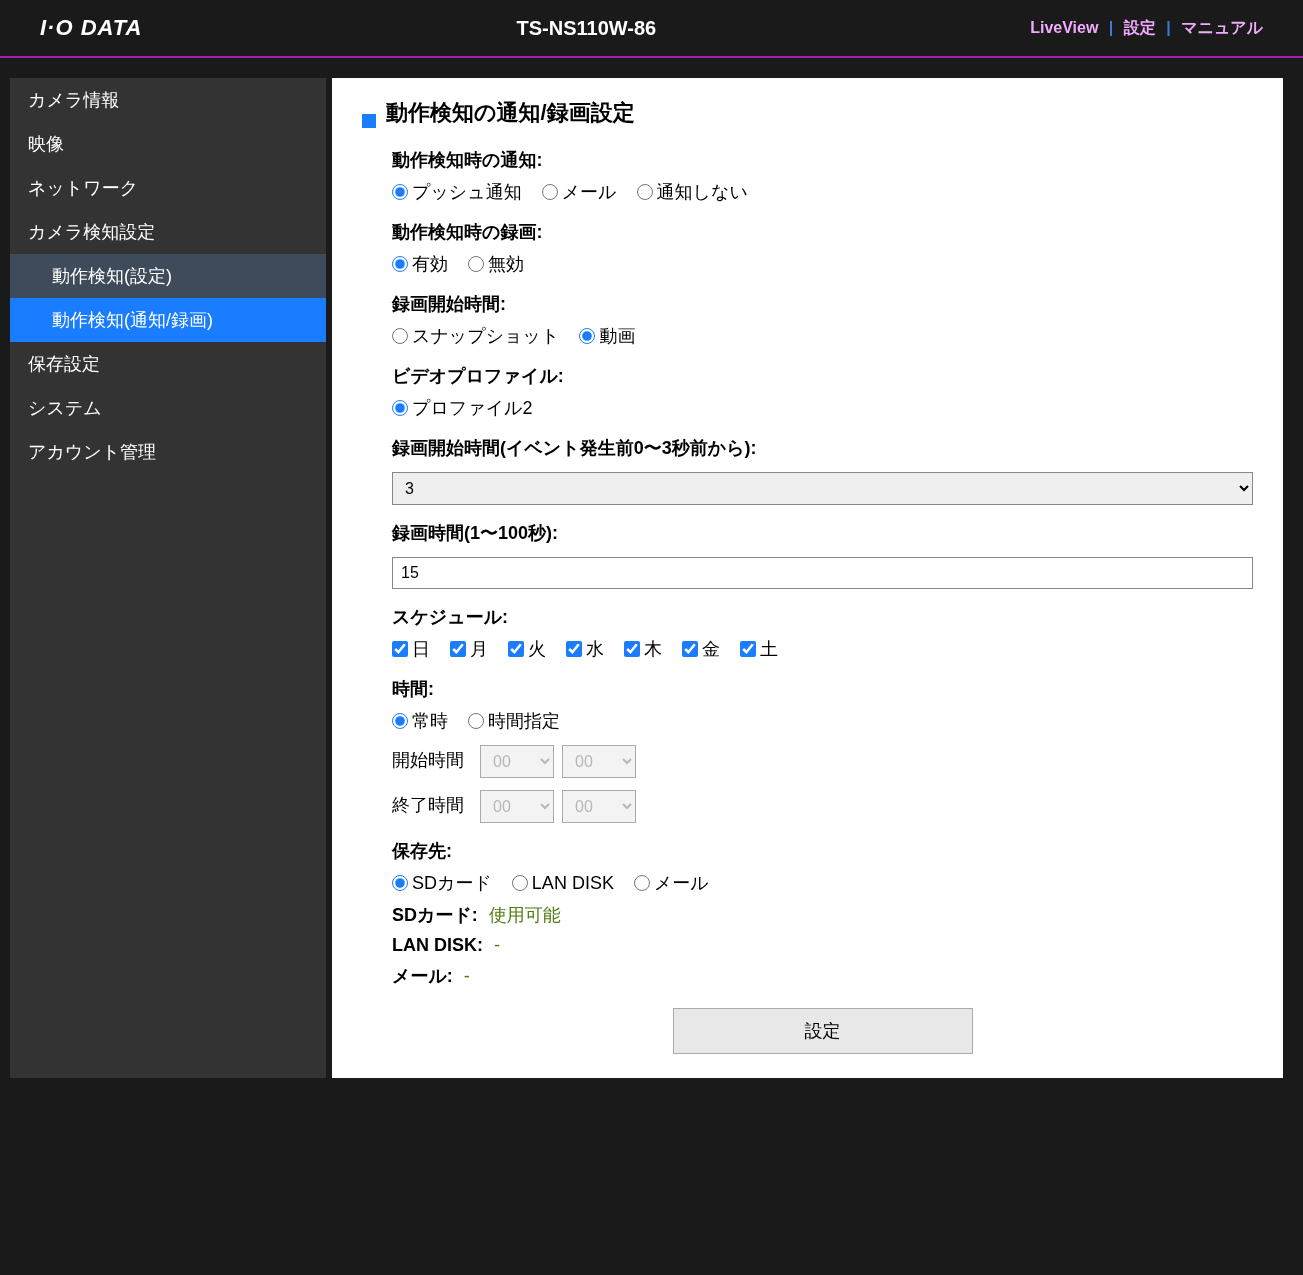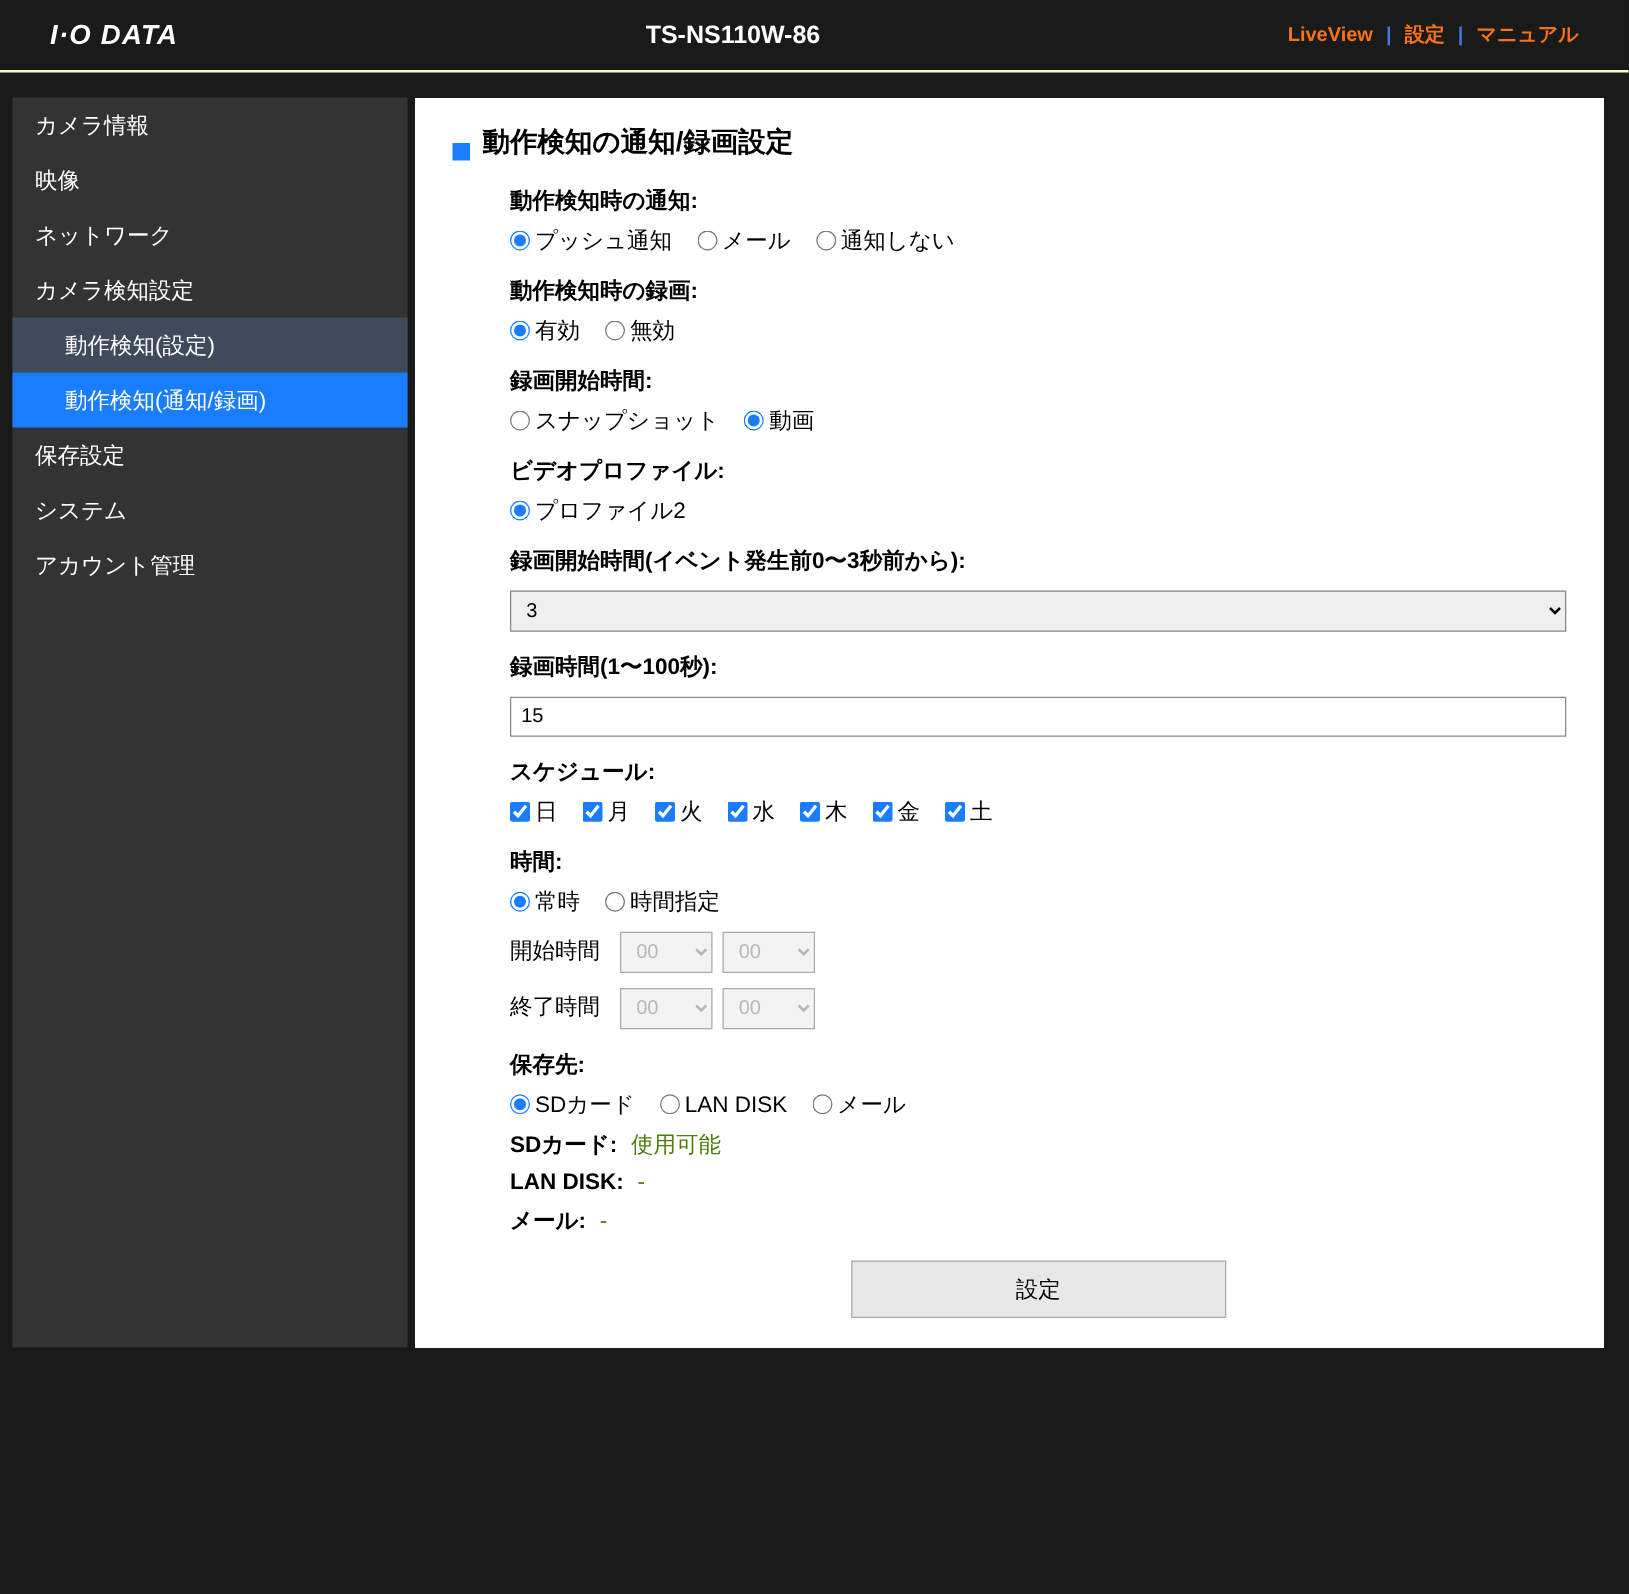--- a/index.html
+++ b/index.html
@@ -7,39 +7,39 @@
   font-family: Arial, "Hiragino Sans", "Meiryo", sans-serif;
   background: #1a1a1a;
   color: #fff;
   width: 1303px;
 }
 .header {
   display: flex;
   align-items: center;
   padding: 15px 40px;
   background: #1a1a1a;
-  border-bottom: 2px solid #fef9c3;
+  border-bottom: 2px solid #a21caf;
 }
 .logo {
   font-size: 22px;
   font-weight: bold;
   letter-spacing: 1px;
   font-style: italic;
 }
 .device-title {
   flex: 1;
   text-align: center;
   font-size: 20px;
   font-weight: bold;
 }
 .header-links {
   font-size: 16px;
   font-weight: bold;
 }
-.header-links a { color: #f97316; text-decoration: none; }
+.header-links a { color: #f0abfc; text-decoration: none; }
 .header-links .sep { color: #3a7bd5; margin: 0 6px; }
 
 .container {
   display: flex;
   padding: 20px 0 20px 0;
 }
 .sidebar {
   width: 316px;
   background: #333;
   margin-left: 10px;
@@ -80,21 +80,21 @@
   gap: 10px;
 }
 .section-title::before {
   content: "";
   display: inline-block;
   width: 14px;
   height: 14px;
   background: #1a7dff;
 }
 .form-group {
-  margin-left: 46px;
+  margin-left: 30px;
   margin-bottom: 6px;
 }
 .form-label {
   font-size: 18px;
   font-weight: bold;
   margin-bottom: 8px;
   margin-top: 16px;
 }
 .radio-row, .check-row {
   margin: 8px 0 8px 0;

